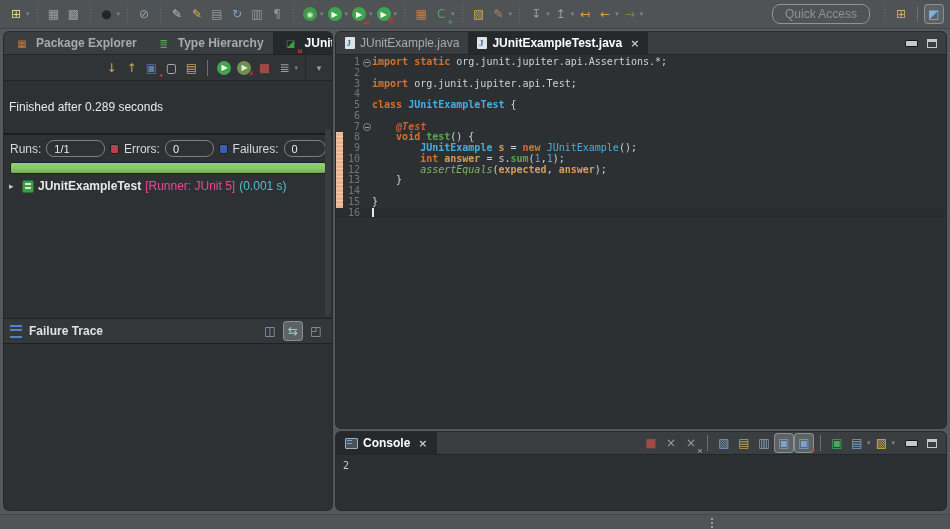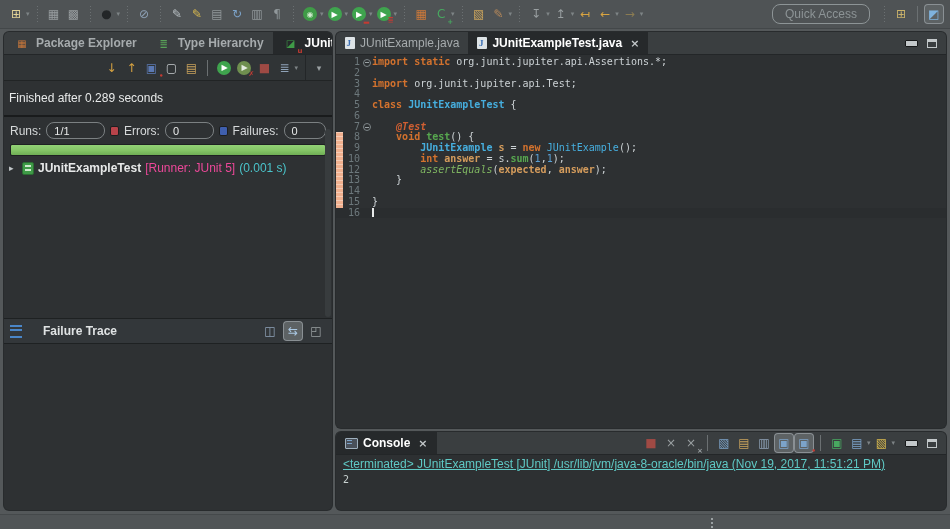--- a/index.html
+++ b/index.html
@@ -34,42 +34,42 @@
   .close-x{font-size:11px;color:#c4c9cb;margin-left:3px;font-family:"DejaVu Sans",sans-serif;}
   .winbtns{margin-left:auto;display:flex;align-items:center;gap:9px;padding-right:9px;}
   .min-btn{width:11px;height:5px;background:#c3c8ca;border:1px solid #17191a;border-radius:1px;}
   .max-btn{width:10px;height:9px;border:1px solid #c3c8ca;border-top:3px solid #c3c8ca;background:#3a3e40;box-sizing:border-box;}
 
   
   #left-panel{left:4px;top:32px;width:328px;height:478px;}
   .view-toolbar{height:25px;display:flex;align-items:center;justify-content:flex-end;background:#303436;padding-right:0;}
   .menu-zone{width:26px;align-self:stretch;display:flex;align-items:center;justify-content:center;
     border-left:1px solid #232628;margin-left:6px;color:#9aa0a2;font-size:9px;font-family:"DejaVu Sans",sans-serif;}
-  .finished{height:16px;line-height:16px;padding:9px 5px;font-size:12px;color:#e8eaea;
+  .finished{height:16px;line-height:16px;padding:18px 5px;font-size:12px;color:#e8eaea;
     border-top:1px solid #212425;border-bottom:2px solid #191b1c;}
   .counters{display:flex;align-items:center;gap:5px;padding:5px 6px 4px 6px;font-size:12px;color:#d6d9da;}
   .cbox{height:15px;border:1px solid #7b8082;border-radius:8px;color:#e8eaea;display:flex;align-items:center;
     padding:0 7px;font-size:11px;background:#2e3133;}
   .sq{width:8px;height:8px;border-radius:2px;display:inline-block;border:1px solid #1c1e1f;}
   .sq.red{background:#b8434a;} .sq.blue{background:#3f5fae;}
   .progress{margin:1px 6px 3px 6px;height:10px;border:1px solid #1e2122;border-radius:2px;
     background:linear-gradient(to bottom,#93d276,var(--progress-green,#84c566) 55%,#6fae55);}
   .tree{position:relative;}
   .tree-row{display:flex;align-items:center;gap:4px;height:17px;padding-left:5px;font-size:12px;}
   .expander{color:#c3c8ca;font-size:9px;font-family:"DejaVu Sans",sans-serif;width:8px;}
   .suite-icon{position:relative;width:13px;height:13px;flex:0 0 13px;}
   .suite-icon::before{content:"";position:absolute;left:1px;top:1px;width:10px;height:11px;background:#3f9b47;border-radius:2px;border:1px solid #2c6d33;}
   .suite-icon::after{content:"";position:absolute;left:4px;top:4px;width:6px;height:2px;background:#cfe9cd;box-shadow:0 4px 0 #cfe9cd;}
   .t-label{color:#e7e9e9;font-weight:700;}
   .t-runner{color:#ec4899;}
   .t-time{color:var(--time-cyan,#4ac3ca);}
   .vscroll{position:absolute;right:1px;top:97px;width:6px;height:188px;background:#383c3e;border-radius:3px;}
 
   .ftrace{position:absolute;left:0;right:0;top:286px;bottom:0;border-top:1px solid #1e2122;}
-  .ft-head{height:24px;background:#33373a;display:flex;align-items:center;padding:0 6px;gap:21px;border-bottom:1px solid #1e2122;}
+  .ft-head{height:24px;background:#33373a;display:flex;align-items:center;padding:0 6px;gap:7px;border-bottom:1px solid #1e2122;}
   .ft-burger{width:12px;height:9px;border-top:2px solid #4a86c8;border-bottom:2px solid #4a86c8;position:relative;}
   .ft-burger::after{content:"";position:absolute;left:0;top:2.5px;width:12px;height:2px;background:#4a86c8;}
   .ft-title{color:#e0e3e4;font-weight:700;font-size:12px;}
   .ft-icons{margin-left:auto;display:flex;align-items:center;gap:3px;}
 
   
   #editor-panel{left:336px;top:32px;width:610px;height:396px;}
   .file-icon{position:relative;width:10px;height:12px;background:#dde3e6;border-radius:1px;flex:0 0 10px;}
   .file-icon::after{content:"J";position:absolute;left:1.5px;top:0.5px;font-size:9px;font-weight:700;color:#3b6fb5;font-family:"Liberation Serif",serif;}
   .ed-body{position:absolute;left:0;right:0;top:23px;bottom:0;background:#2d3032;
@@ -465,21 +465,20 @@
             <span class="tw">
               <span class="ticon" style="color: rgb(217, 185, 78);">▧</span>
               <span class="dd">▾</span>
             </span>
           </div>
         <span class="min-btn"></span>
         <span class="max-btn"></span>
       </div>
     </div>
     <div class="con-body">
-      <div class="chead">&lt;terminated&gt; JUnitExampleTest [JUnit] /usr/lib/jvm/java-8-oracle/bin/java (Nov 19, 2017, 11:51:21 PM)</div>
       <div class="cout">2</div>
     </div>
   </div>
 
   <div class="statusbar">
     <div class="drag-dots"></div>
   </div>
 
 </div>
 

